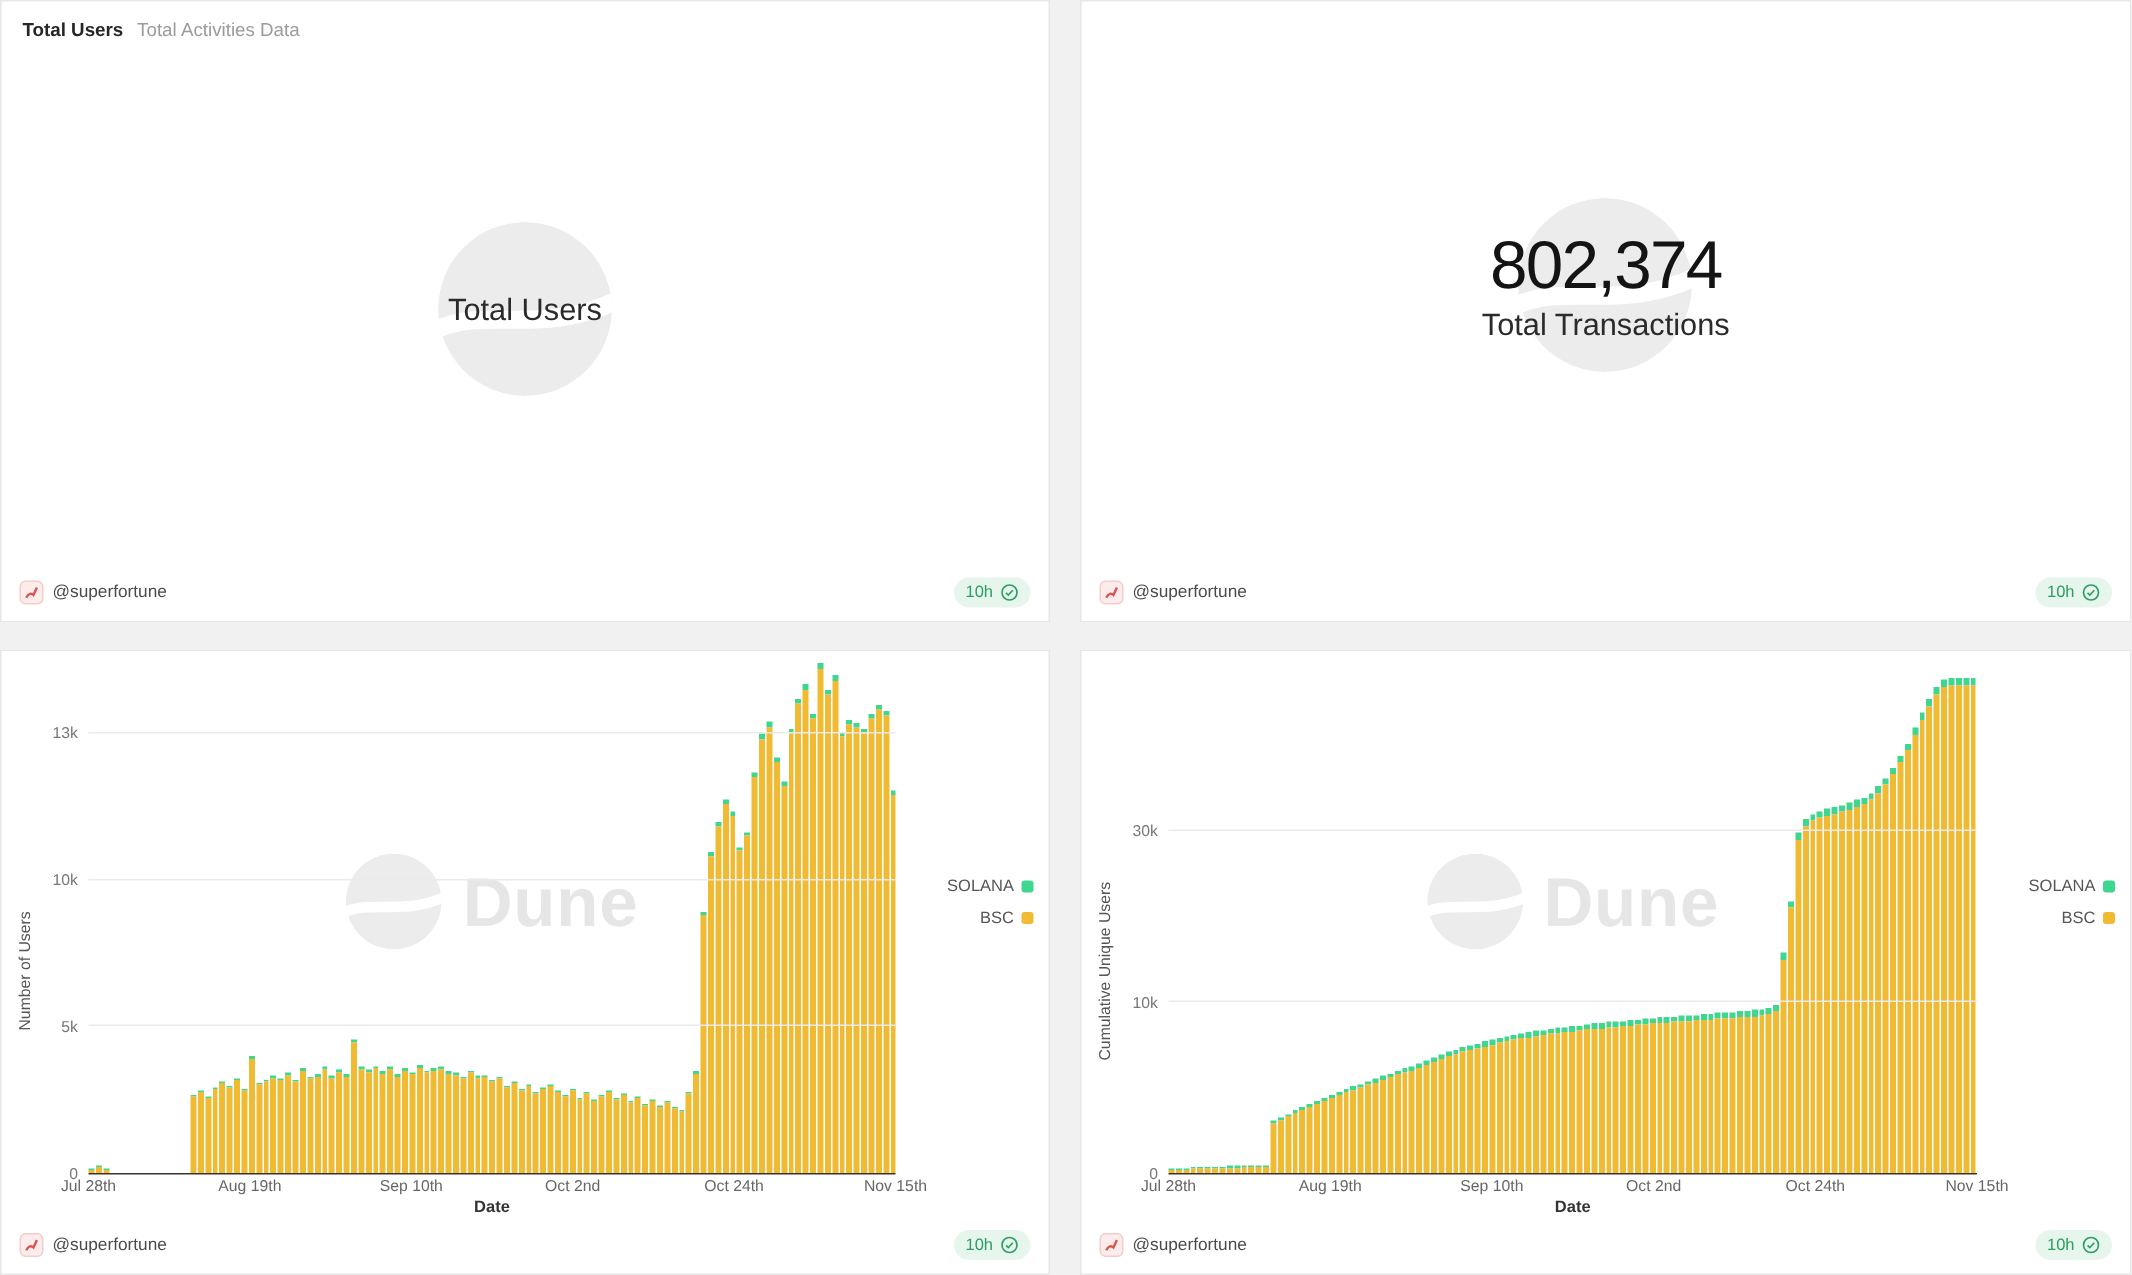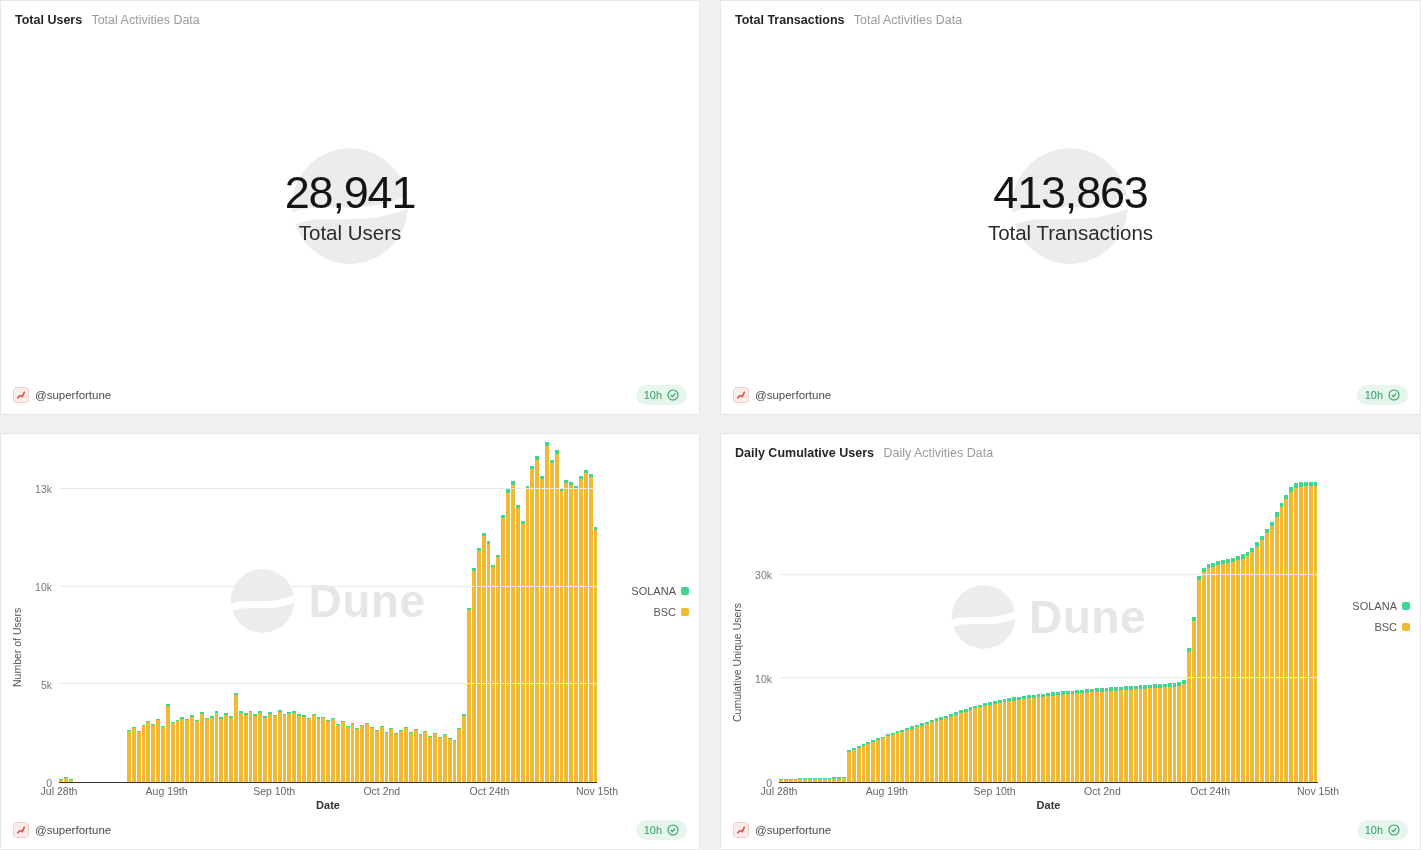--- a/index.html
+++ b/index.html
@@ -107,21 +107,20 @@
       <span class="panel-subtitle">Total Activities Data</span>
     </div>
     <div class="counter-body">
       <div class="counter-inner">
         <div class="wm-circle counter-wm">
           <svg width="116" height="116" viewBox="0 0 116 116">
               <circle cx="58" cy="58" r="58" fill="#ececec"></circle>
               <path d="M -8 76 C 26 52, 66 80, 124 50" stroke="#ffffff" stroke-width="12" fill="none"></path>
             </svg>
         </div>
-        <div class="counter-value">28,941</div>
         <div class="counter-label">Total Users</div>
       </div>
     </div>
     <div class="panel-footer">
       <span class="author">
         <span class="avatar">
           <svg width="10" height="10" viewBox="0 0 10 10">
               <path d="M1.5 8.5 C 3 5.2, 5 5.4, 6.3 6.6 L 8.6 1.6" stroke="#d9534f" stroke-width="1.6" fill="none"></path>
             </svg>
         </span>
@@ -131,33 +130,29 @@
         <span>10h</span>
         <svg width="12" height="12" viewBox="0 0 12 12">
             <circle cx="6" cy="6" r="5" fill="none" stroke="#2d9e62" stroke-width="1.1"></circle>
             <path d="M3.7 6.2 L5.2 7.7 L8.2 4.5" fill="none" stroke="#2d9e62" stroke-width="1.1"></path>
           </svg>
       </span>
     </div>
   </div>
 
   <div class="panel">
-    <div class="panel-header">
-      <span class="panel-title">Total Transactions</span>
-      <span class="panel-subtitle">Total Activities Data</span>
-    </div>
     <div class="counter-body">
       <div class="counter-inner">
         <div class="wm-circle counter-wm">
           <svg width="116" height="116" viewBox="0 0 116 116">
               <circle cx="58" cy="58" r="58" fill="#ececec"></circle>
               <path d="M -8 76 C 26 52, 66 80, 124 50" stroke="#ffffff" stroke-width="12" fill="none"></path>
             </svg>
         </div>
-        <div class="counter-value">413,863</div>
+        <div class="counter-value">802,374</div>
         <div class="counter-label">Total Transactions</div>
       </div>
     </div>
     <div class="panel-footer">
       <span class="author">
         <span class="avatar">
           <svg width="10" height="10" viewBox="0 0 10 10">
               <path d="M1.5 8.5 C 3 5.2, 5 5.4, 6.3 6.6 L 8.6 1.6" stroke="#d9534f" stroke-width="1.6" fill="none"></path>
             </svg>
         </span>
@@ -646,24 +641,20 @@
         <span>10h</span>
         <svg width="12" height="12" viewBox="0 0 12 12">
             <circle cx="6" cy="6" r="5" fill="none" stroke="#2d9e62" stroke-width="1.1"></circle>
             <path d="M3.7 6.2 L5.2 7.7 L8.2 4.5" fill="none" stroke="#2d9e62" stroke-width="1.1"></path>
           </svg>
       </span>
     </div>
   </div>
 
   <div class="panel">
-    <div class="panel-header">
-      <span class="panel-title">Daily Cumulative Users</span>
-      <span class="panel-subtitle">Daily Activities Data</span>
-    </div>
     <div class="chart-area">
       <div class="y-axis-title">Cumulative Unique Users</div>
       <div class="plot-col">
         <div class="plot-wrap">
           <div class="y-ticks">
               <span class="y-tick" style="bottom: 0%;">0</span>
               <span class="y-tick" style="bottom: 33.3333%;">10k</span>
               <span class="y-tick" style="bottom: 66.6667%;">30k</span>
             </div>
           <div class="plot">

